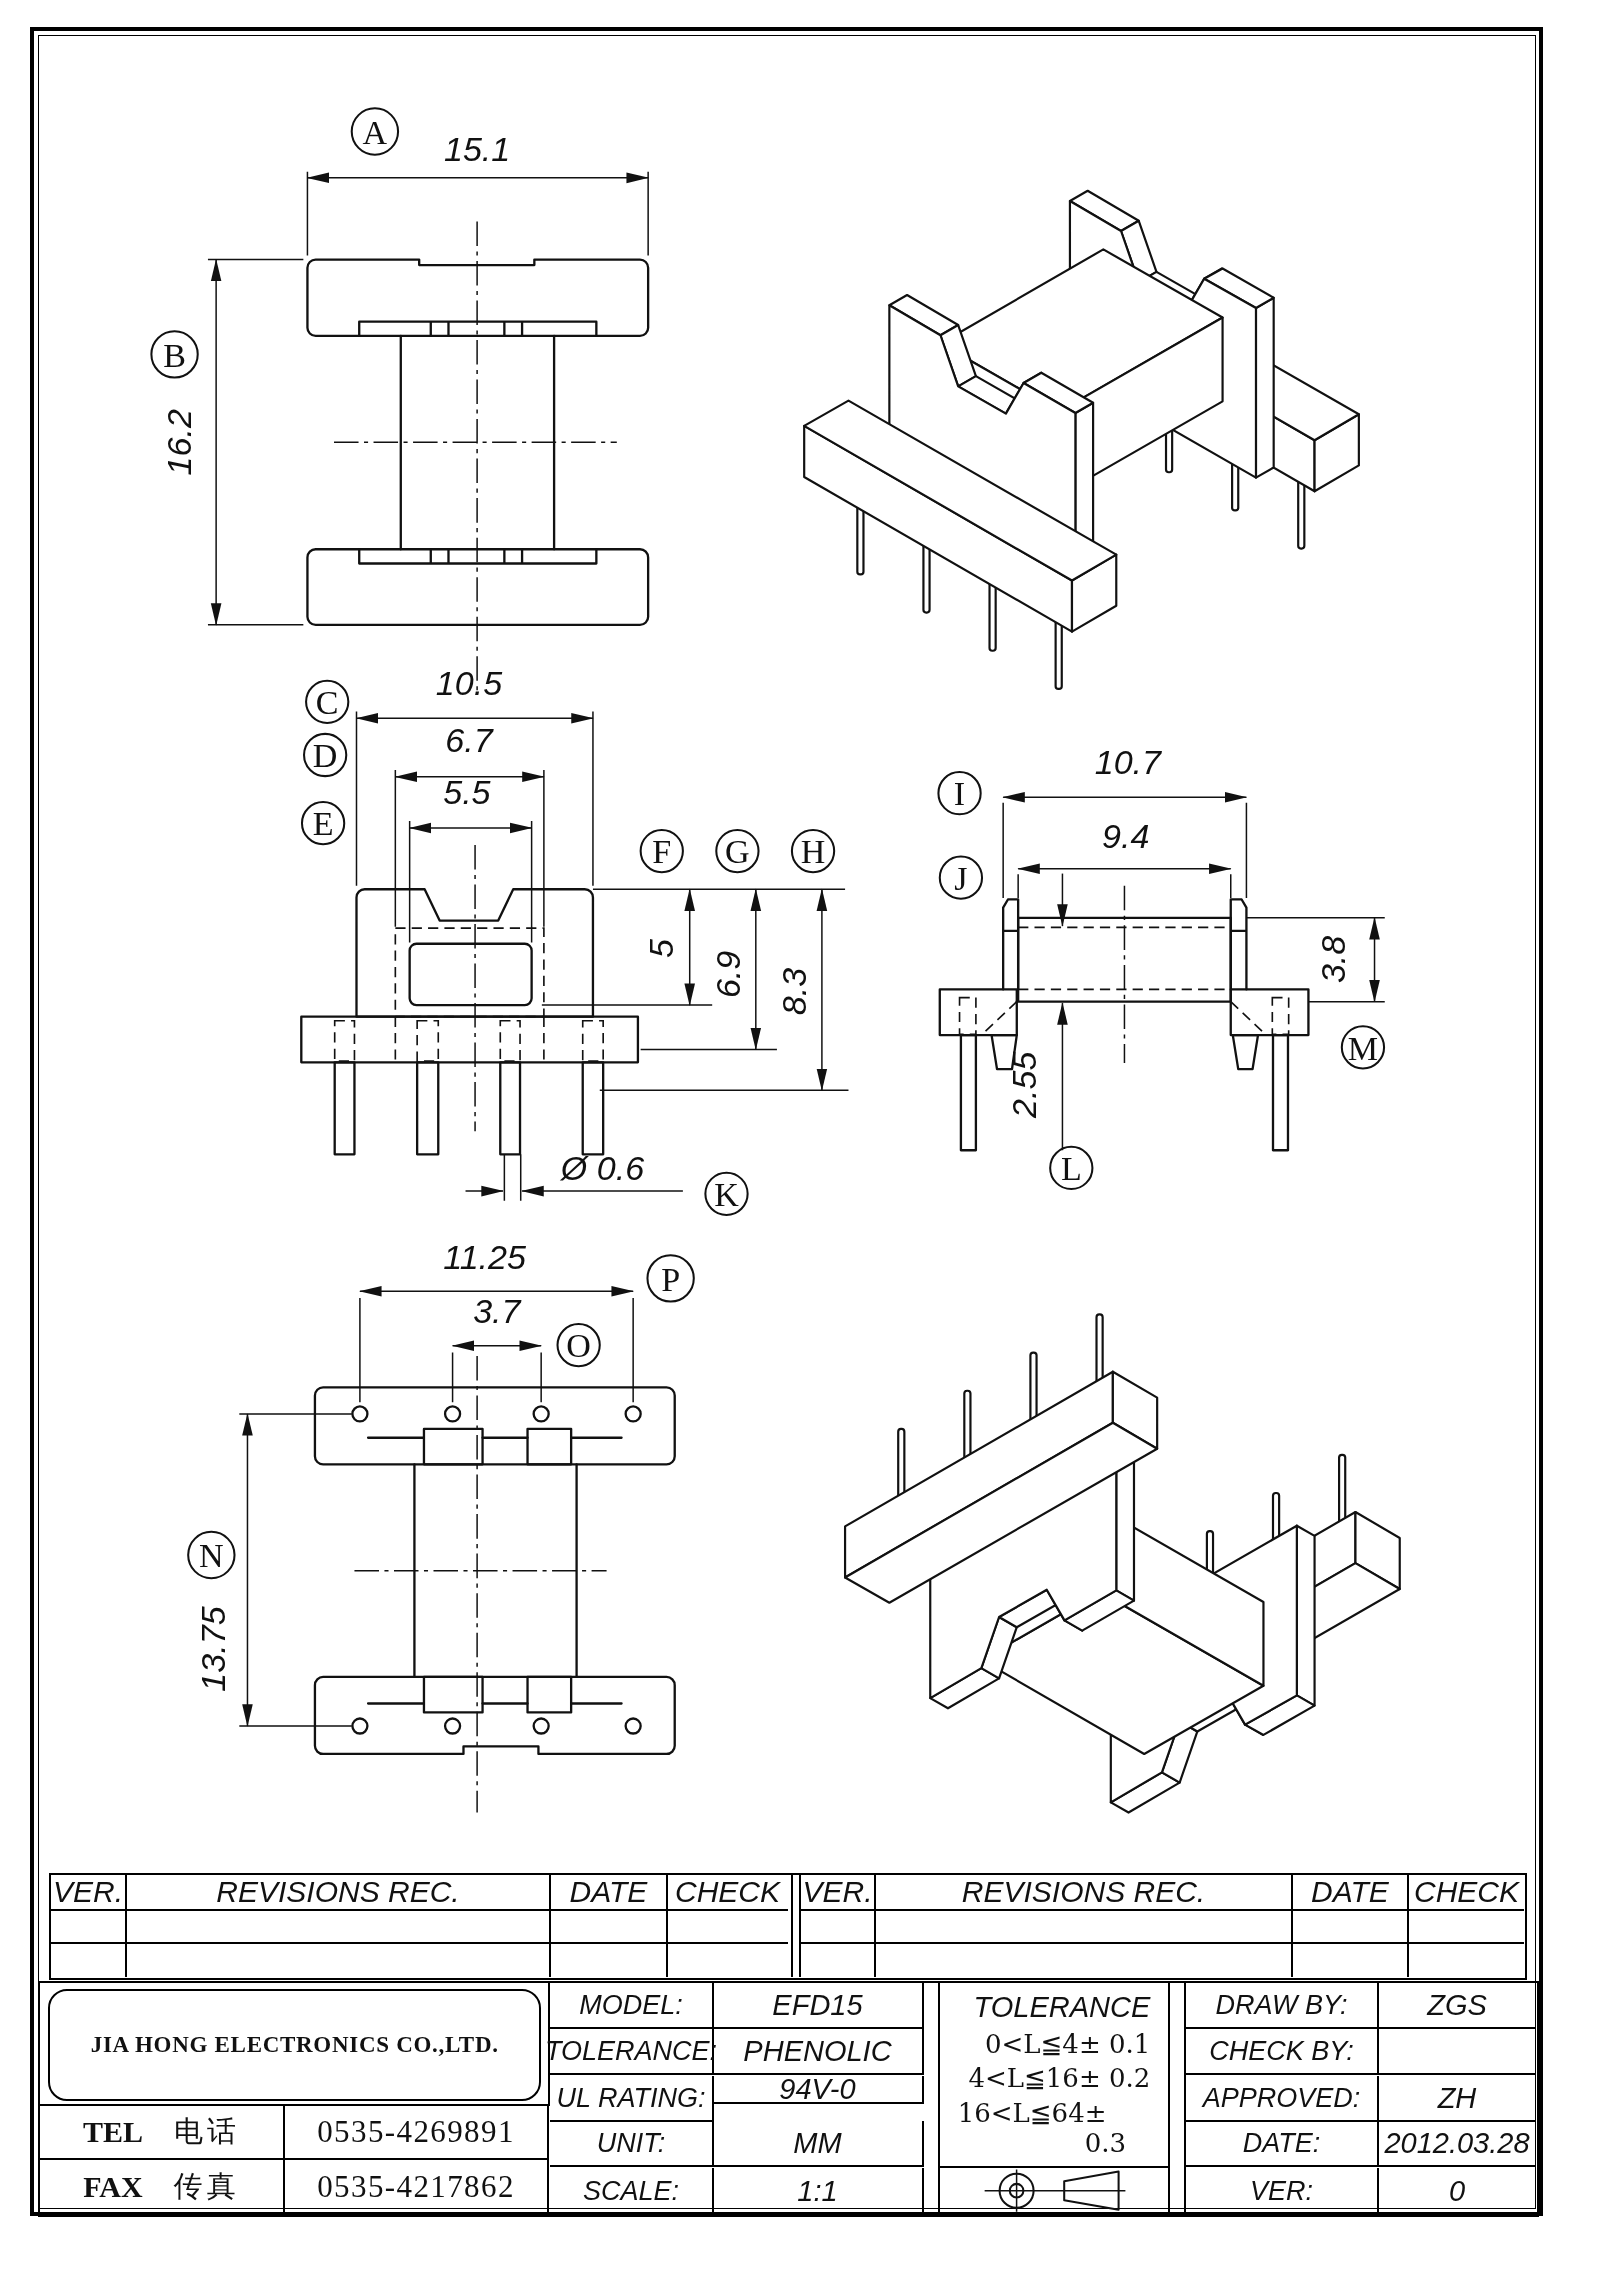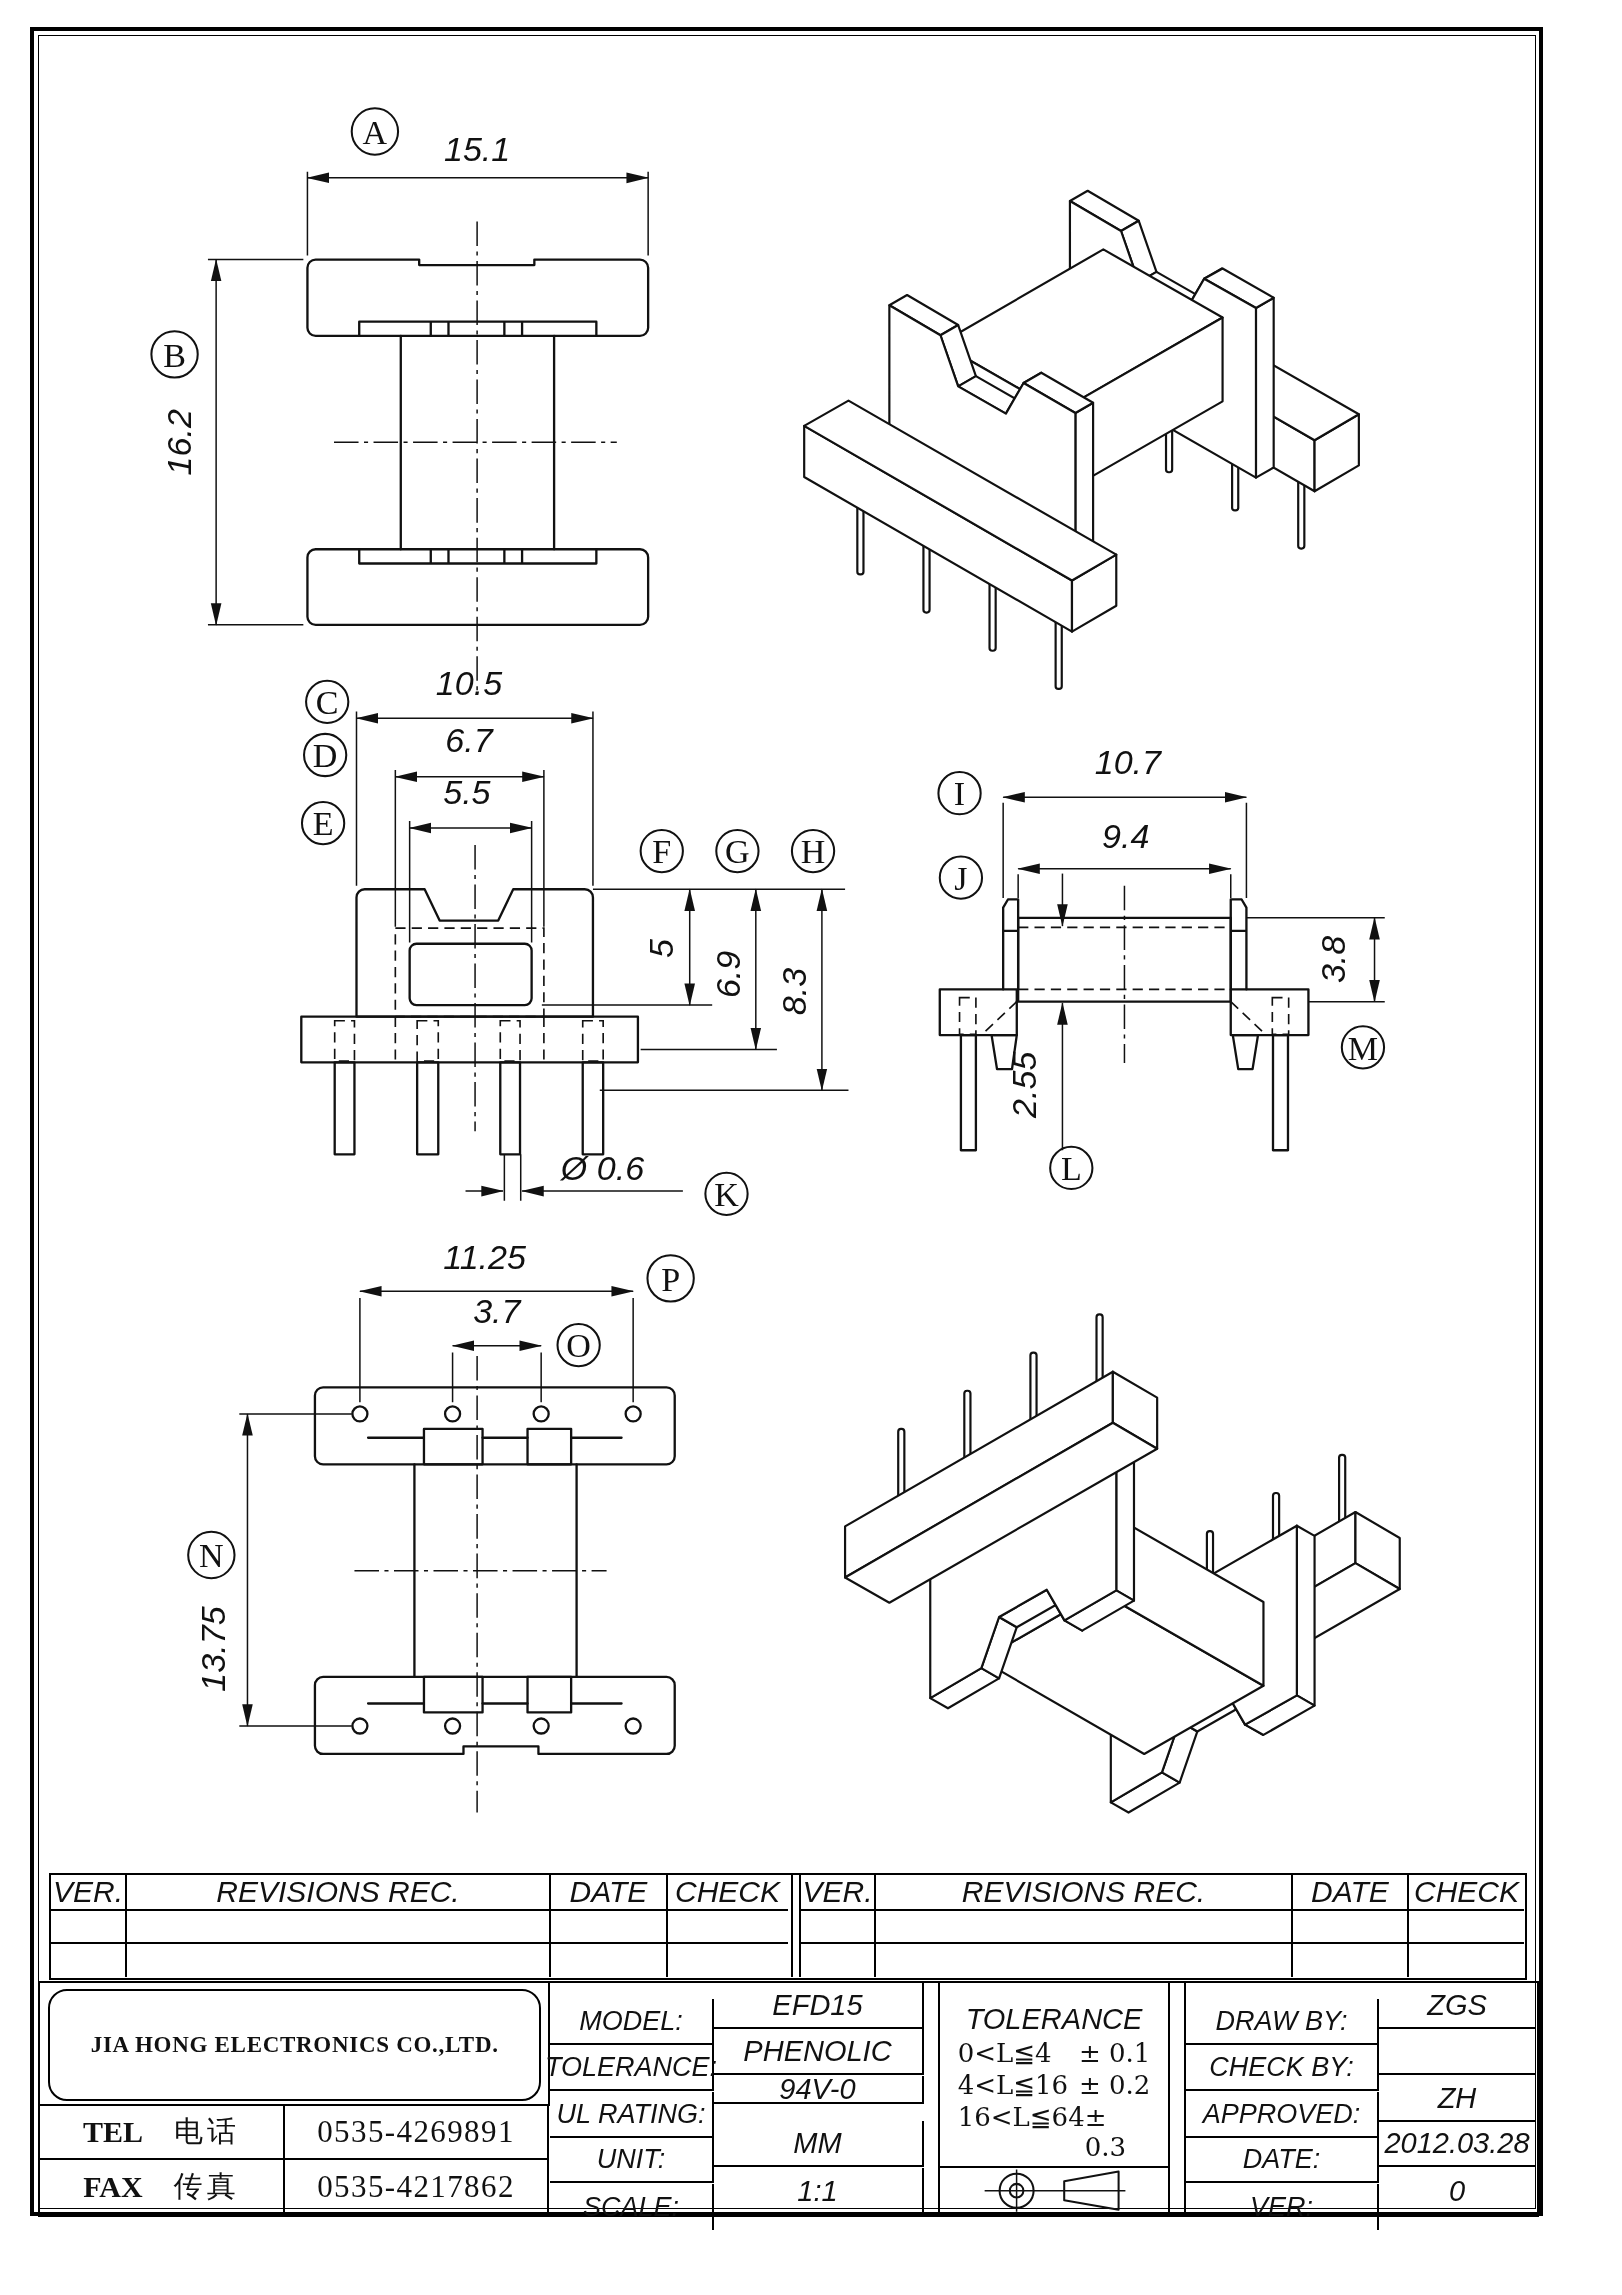--- a/index.html
+++ b/index.html
@@ -21,21 +21,21 @@
   .iso{stroke:#111;stroke-width:3.2;fill:#fff;stroke-linejoin:round;}
   
   .cell{position:absolute;display:flex;align-items:center;justify-content:center;
         box-sizing:border-box;}
   .rev{position:absolute;left:49px;top:1873px;width:1478px;height:107px;
        border:2.7px solid #000;box-sizing:border-box;}
   .rev-half{position:absolute;top:0;height:102px;}
   .rh{font:italic 30px "Liberation Sans",sans-serif;}
   .tb{position:absolute;left:38px;top:1981px;width:1501px;height:236px;
       border:2.7px solid #000;box-sizing:border-box;}
-  .lab{font:italic 27px "Liberation Sans",sans-serif;margin-top:16px;}
+  .lab{font:italic 27px "Liberation Sans",sans-serif;}
   .val{font:italic 29px "Liberation Sans",sans-serif;}
   .cn{font:40px "Liberation Serif",serif;letter-spacing:5.5px;}
   .en{font:700 23px "Liberation Serif",serif;letter-spacing:0.7px;}
   .tf-en{font:700 30px "Liberation Serif",serif;}
   .tf-cn{font:29px "Liberation Serif",serif;letter-spacing:4.1px;}
   .tf-val{font:31px "Liberation Serif",serif;letter-spacing:1.4px;}
   .tolr{font:26px "DejaVu Serif","Liberation Serif",serif;}
   .company-box{position:absolute;left:8.2px;top:5.5px;width:493px;height:112px;
       border:2px solid #000;border-radius:19px;box-sizing:border-box;
       display:flex;flex-direction:column;align-items:center;justify-content:center;gap:6.8px;}
@@ -383,21 +383,21 @@
     <div class="cell val br bb" style="left:673px;top:46px;width:211px;height:46px;">PHENOLIC</div>
     <div class="cell lab br bb" style="left:510px;top:93px;width:164px;height:46px;">UL RATING:</div>
     <div class="cell val br bb" style="left:673px;top:93px;width:211px;height:28px;">94V-0</div>
     <div class="cell lab br bb" style="left:510px;top:138px;width:164px;height:46px;font-style:italic;">UNIT:</div>
     <div class="cell val br bb" style="left:673px;top:138px;width:211px;height:46px;">MM</div>
     <div class="cell lab br" style="left:510px;top:185px;width:164px;height:46px;">SCALE:</div>
     <div class="cell val br" style="left:673px;top:185px;width:211px;height:46px;">1:1</div>
 
     <div class="cell br" style="left:885px;top:0;width:15px;height:230px;"></div>
 
-    <div class="br bb" style="position:absolute;left:900px;top:0;width:230px;height:185px;box-sizing:border-box;display:flex;flex-direction:column;justify-content:space-evenly;padding:2.7px 17.7px;">
+    <div class="br bb" style="position:absolute;left:900px;top:0;width:230px;height:185px;box-sizing:border-box;display:flex;flex-direction:column;justify-content:space-evenly;padding:2.7px 17.7px;align-items:flex-end;">
       <div class="lab" style="text-align:center;font-size:29px;">TOLERANCE</div>
       <div class="tolr" style="display:flex;justify-content:space-between;">
         <span>0&lt;L≦4</span>
         <span>± 0.1</span>
       </div>
       <div class="tolr" style="display:flex;justify-content:space-between;">
         <span>4&lt;L≦16</span>
         <span>± 0.2</span>
       </div>
       <div class="tolr" style="display:flex;justify-content:space-between;">

